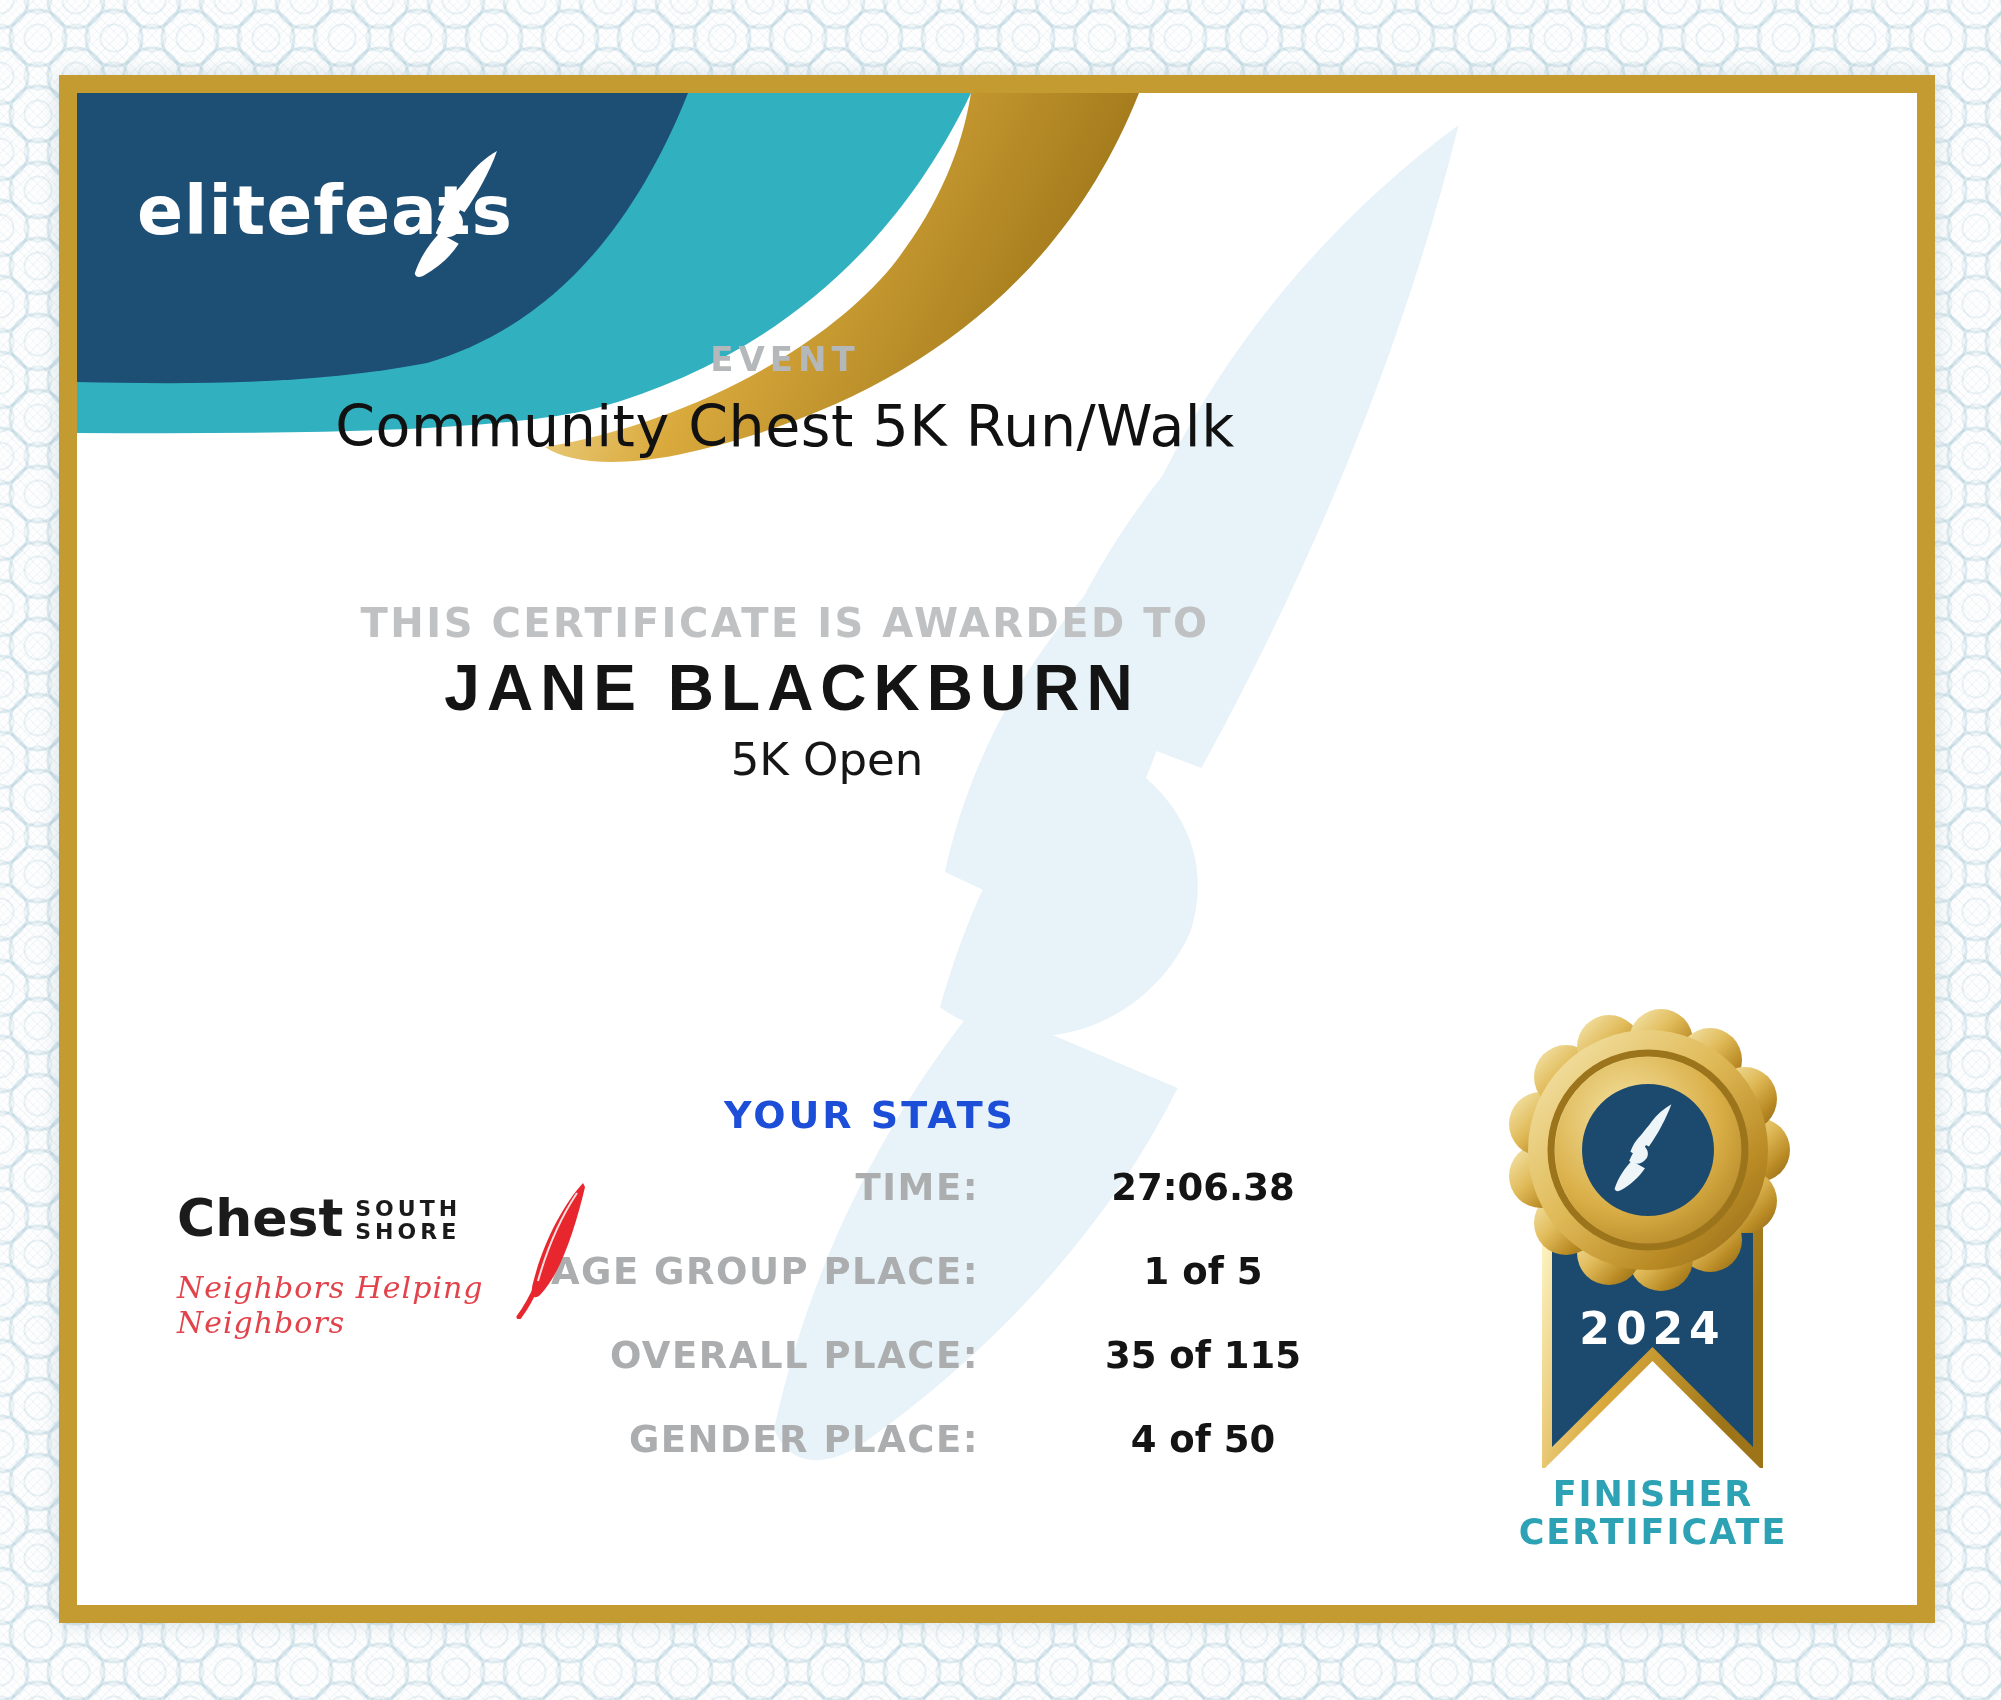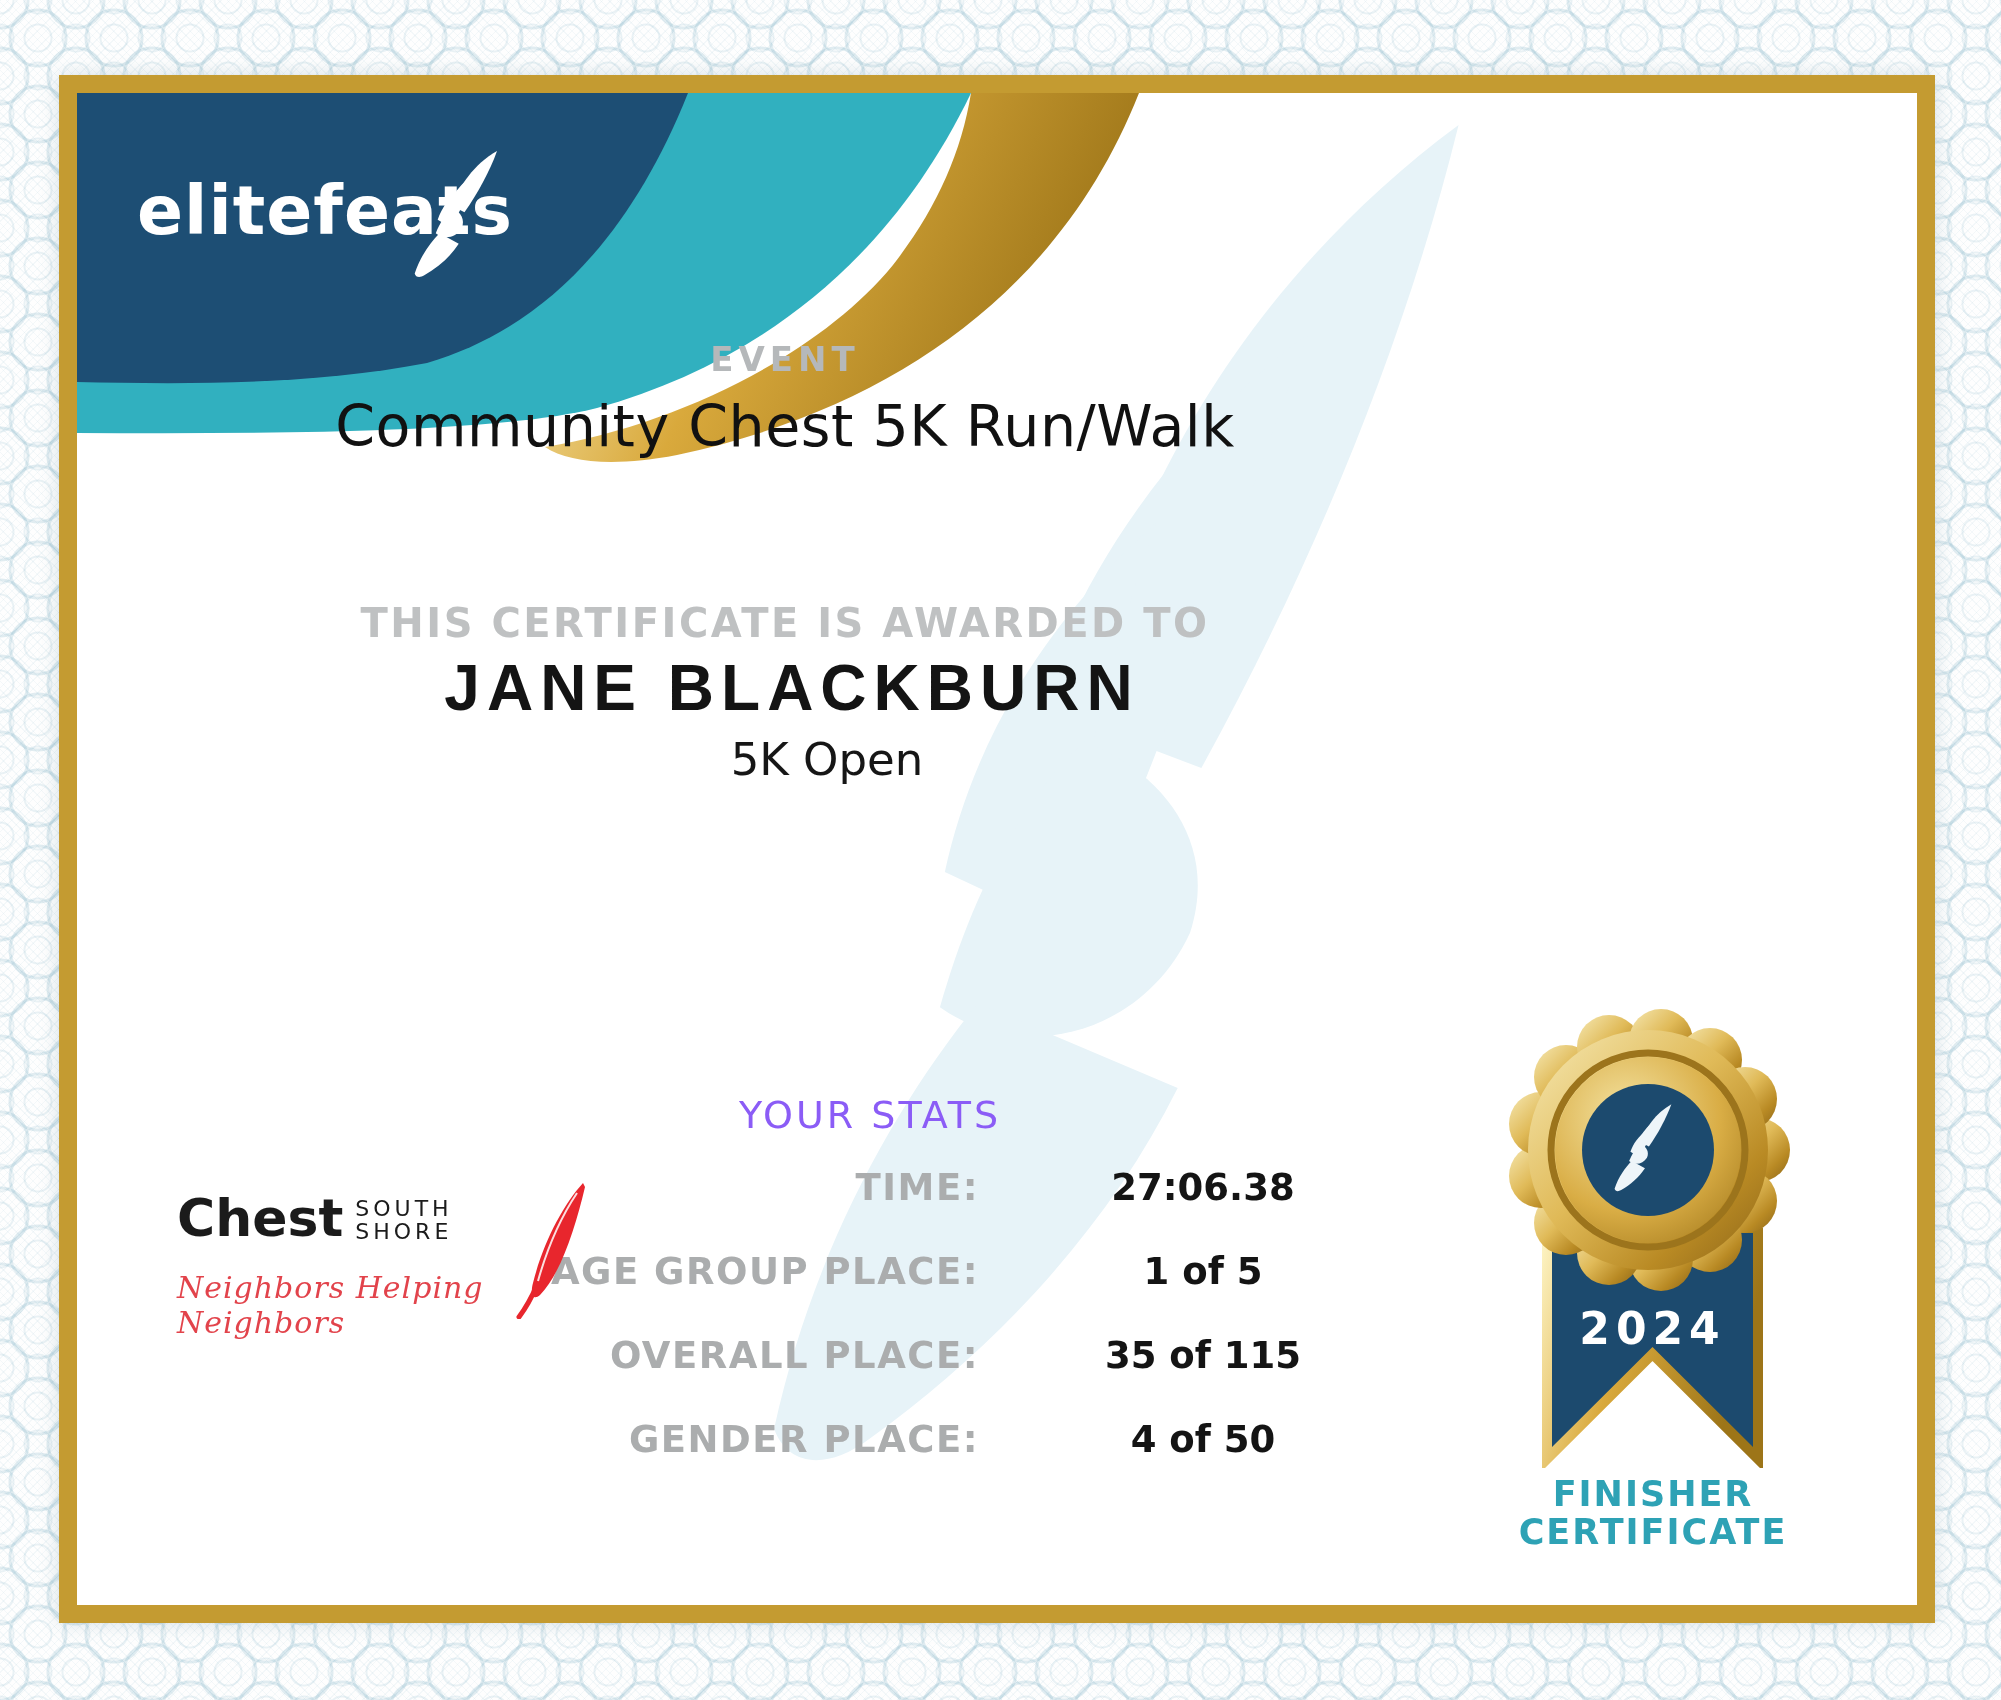--- a/index.html
+++ b/index.html
@@ -38,34 +38,34 @@
 
   
   .cline{left:0;width:1416px;text-align:center;z-index:3;}
   .event-label{top:246px;font-size:34px;font-weight:600;letter-spacing:5px;color:#b5b8ba;}
   .event-name{top:300px;font-size:57px;font-weight:400;color:#111;letter-spacing:0.5px;}
   .awarded{top:507px;font-size:40px;font-weight:600;letter-spacing:2.5px;color:#bfc1c2;}
   .name{top:558px;font-size:64px;font-weight:800;letter-spacing:7px;color:#141414;font-family:"Liberation Sans",sans-serif;margin-left:7px;}
   .division{top:640px;font-size:45px;font-weight:400;color:#161616;margin-left:42px;}
 
   
-  .stats-heading{left:93px;width:1400px;text-align:center;top:1000px;font-size:38px;font-weight:400;letter-spacing:3px;color:#8b5cf6;z-index:3;}
+  .stats-heading{left:93px;width:1400px;text-align:center;top:1000px;font-size:38px;font-weight:700;letter-spacing:3px;color:#1d4ed8;z-index:3;}
   .stats-grid{
     left:240px;top:1076px;width:1100px;z-index:3;
     display:grid;grid-template-columns:662px 420px;column-gap:14px;row-gap:46px;
     font-size:37px;line-height:38px;
   }
   .stat-label{text-align:right;color:#abadae;font-weight:600;letter-spacing:1.5px;}
   .stat-value{text-align:center;color:#141414;font-weight:700;}
 
   
   .org{left:100px;top:1100px;width:420px;z-index:3;color:#1b1b1b;}
   .org-row{display:flex;align-items:flex-end;}
   .org-name{font-size:52px;line-height:50px;font-weight:800;letter-spacing:0px;}
-  .org-region{margin-left:12px;margin-bottom:0;font-size:22px;line-height:23px;font-weight:400;letter-spacing:4px;}
+  .org-region{margin-left:12px;margin-bottom:0;font-size:22px;line-height:23px;font-weight:700;letter-spacing:4px;}
   .org-tagline{margin-top:27px;font-family:"DejaVu Serif","Liberation Serif",serif;font-style:italic;font-size:30px;color:#e2434b;letter-spacing:1px;}
   .feather{left:430px;top:1088px;width:84px;height:138px;z-index:3;}
 
   
   .ribbon{left:1465px;top:1135px;width:221px;height:240px;z-index:3;}
   .rosette{left:1421px;top:907px;width:300px;height:300px;z-index:4;}
   .finisher{left:1376px;top:1382px;width:400px;text-align:center;z-index:3;
     color:#2ea2b5;font-size:35px;line-height:38px;font-weight:700;letter-spacing:2px;}
 </style>
 </head>

